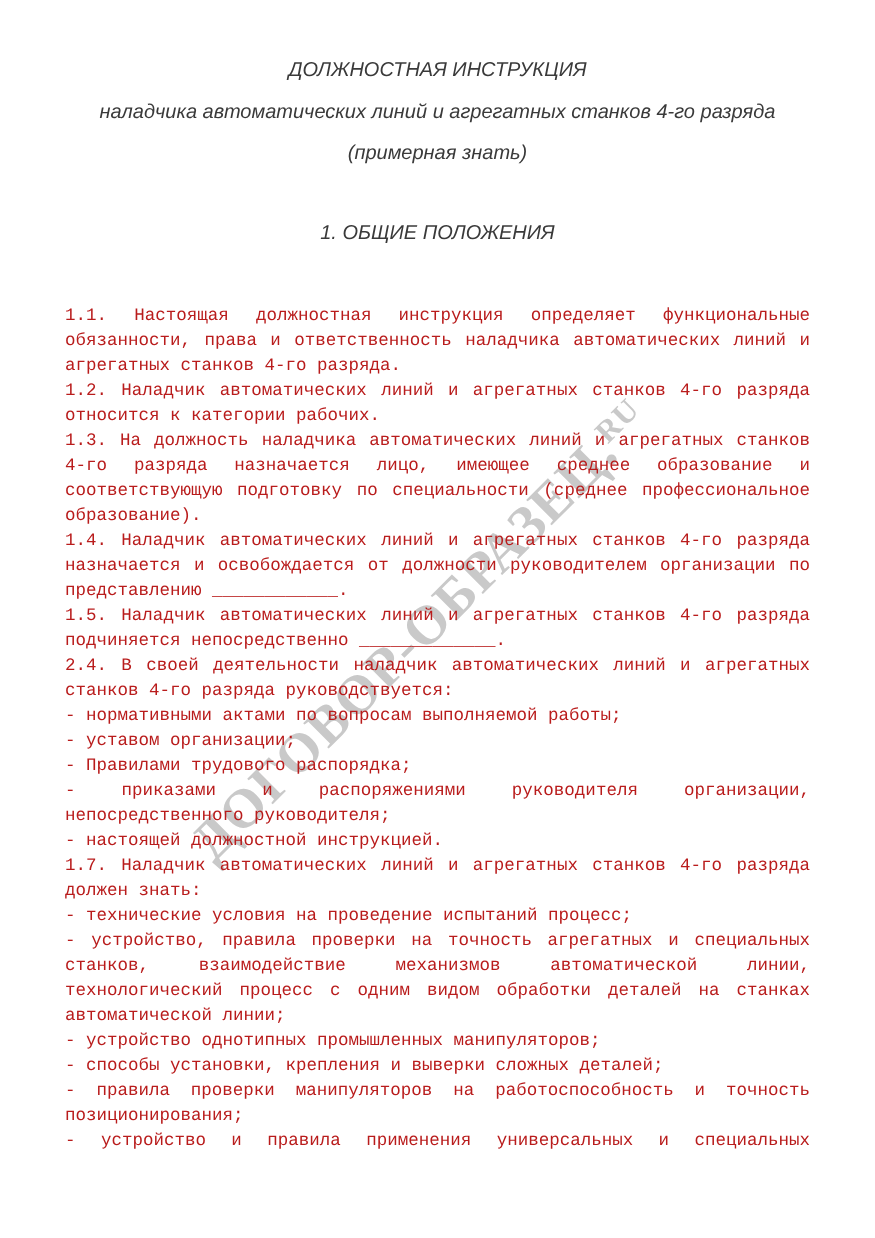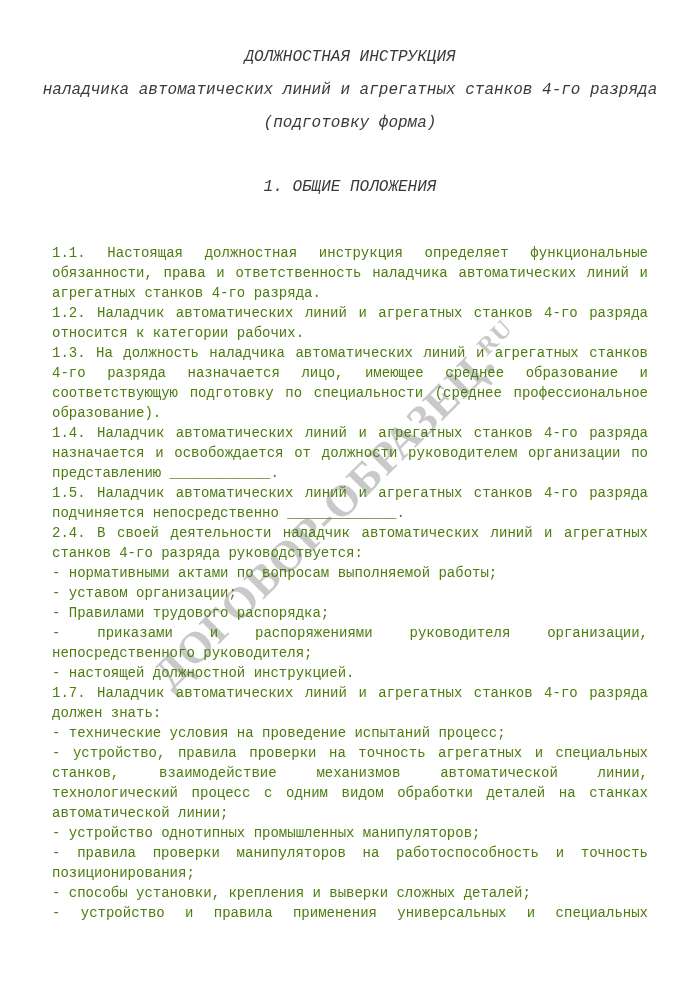--- a/index.html
+++ b/index.html
@@ -12,21 +12,21 @@
     width: 700px;
     height: 990px;
     background: #ffffff;
     overflow: hidden;
   }
   
   .doc-header {
     position: relative;
     z-index: 2;
     text-align: center;
-    font-family: Liberation Mono, monospace;
+    font-family: Liberation Sans, sans-serif;
     font-style: italic;
     color: #3a3a3a;
   }
   .doc-title {
     margin: 47px 0 0 0;
     font-size: 16px;
     line-height: 20px;
     font-weight: normal;
   }
   .doc-subtitle, .doc-formnote {
@@ -42,21 +42,21 @@
   }
   
   .doc-body {
     position: relative;
     z-index: 2;
     margin: 46px 52px 0 52px;
     width: 596px;
     font-family: "Liberation Mono", "DejaVu Sans Mono", monospace;
     font-size: 14px;
     line-height: 20px;
-    color: #4d7c0f;
+    color: #b91c1c;
   }
   .doc-body p {
     margin: 0;
     padding: 0;
     text-align: justify;
   }
   .doc-body p.force-justify {
     text-align-last: justify;
   }
   
@@ -93,38 +93,38 @@
 
 <div class="page">
 
   <div class="watermark">
     <span class="wm-text">ДОГОВОР-ОБРАЗЕЦ</span><span class="wm-dot">.</span><span class="wm-ru">RU</span>
   </div>
 
   <div class="doc-header">
     <div class="doc-title">ДОЛЖНОСТНАЯ ИНСТРУКЦИЯ</div>
     <div class="doc-subtitle">наладчика автоматических линий и агрегатных станков 4-го разряда</div>
-    <div class="doc-formnote">(подготовку форма)</div>
+    <div class="doc-formnote">(примерная знать)</div>
     <div class="doc-heading">1. ОБЩИЕ ПОЛОЖЕНИЯ</div>
   </div>
 
   <div class="doc-body">
     <p>1.1. Настоящая должностная инструкция определяет функциональные обязанности, права и ответственность наладчика автоматических линий и агрегатных станков 4-го разряда.</p>
     <p>1.2. Наладчик автоматических линий и агрегатных станков 4-го разряда относится к категории рабочих.</p>
     <p>1.3. На должность наладчика автоматических линий и агрегатных станков 4-го разряда назначается лицо, имеющее среднее образование и соответствующую подготовку по специальности (среднее профессиональное образование).</p>
     <p>1.4. Наладчик автоматических линий и агрегатных станков 4-го разряда назначается и освобождается от должности руководителем организации по представлению ____________.</p>
     <p>1.5. Наладчик автоматических линий и агрегатных станков 4-го разряда подчиняется непосредственно _____________.</p>
     <p>2.4. В своей деятельности наладчик автоматических линий и агрегатных станков 4-го разряда руководствуется:</p>
     <p>- нормативными актами по вопросам выполняемой работы;</p>
     <p>- уставом организации;</p>
     <p>- Правилами трудового распорядка;</p>
     <p>- приказами и распоряжениями руководителя организации, непосредственного руководителя;</p>
     <p>- настоящей должностной инструкцией.</p>
     <p>1.7. Наладчик автоматических линий и агрегатных станков 4-го разряда должен знать:</p>
     <p>- технические условия на проведение испытаний процесс;</p>
     <p>- устройство, правила проверки на точность агрегатных и специальных станков, взаимодействие механизмов автоматической линии, технологический процесс с одним видом обработки деталей на станках автоматической линии;</p>
     <p>- устройство однотипных промышленных манипуляторов;</p>
+    <p>- способы установки, крепления и выверки сложных деталей;</p>
     <p>- правила проверки манипуляторов на работоспособность и точность позиционирования;</p>
-    <p>- способы установки, крепления и выверки сложных деталей;</p>
     <p class="force-justify">- устройство и правила применения универсальных и специальных</p>
   </div>
 
 </div>
 
 </body></html>

